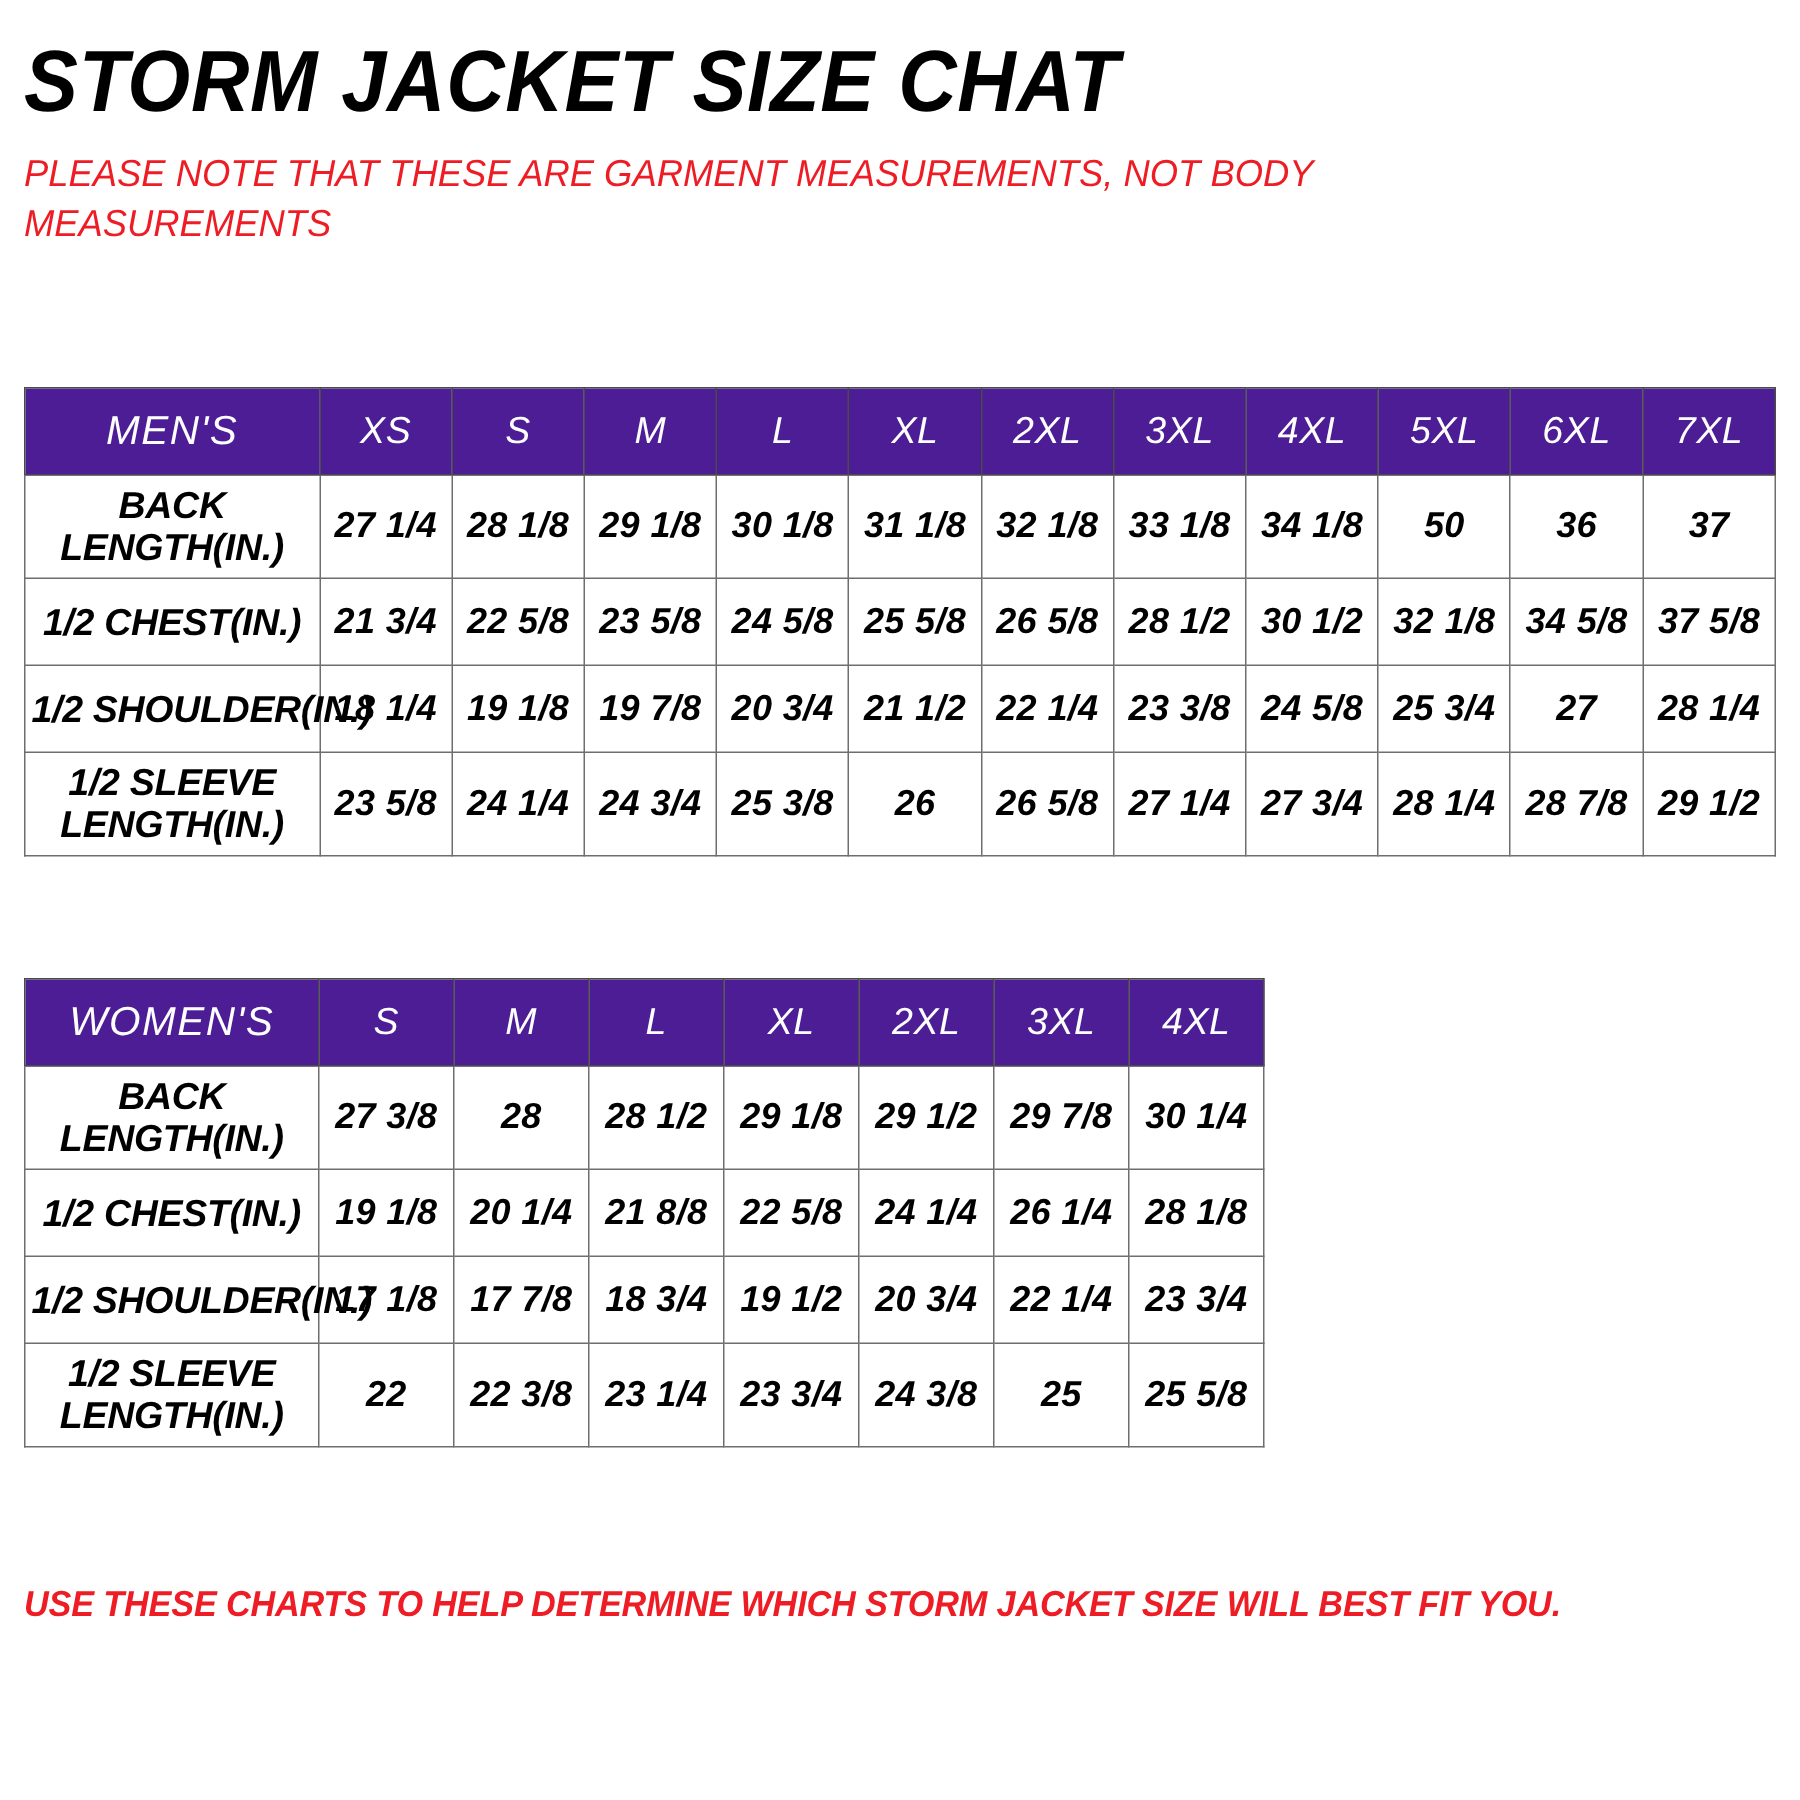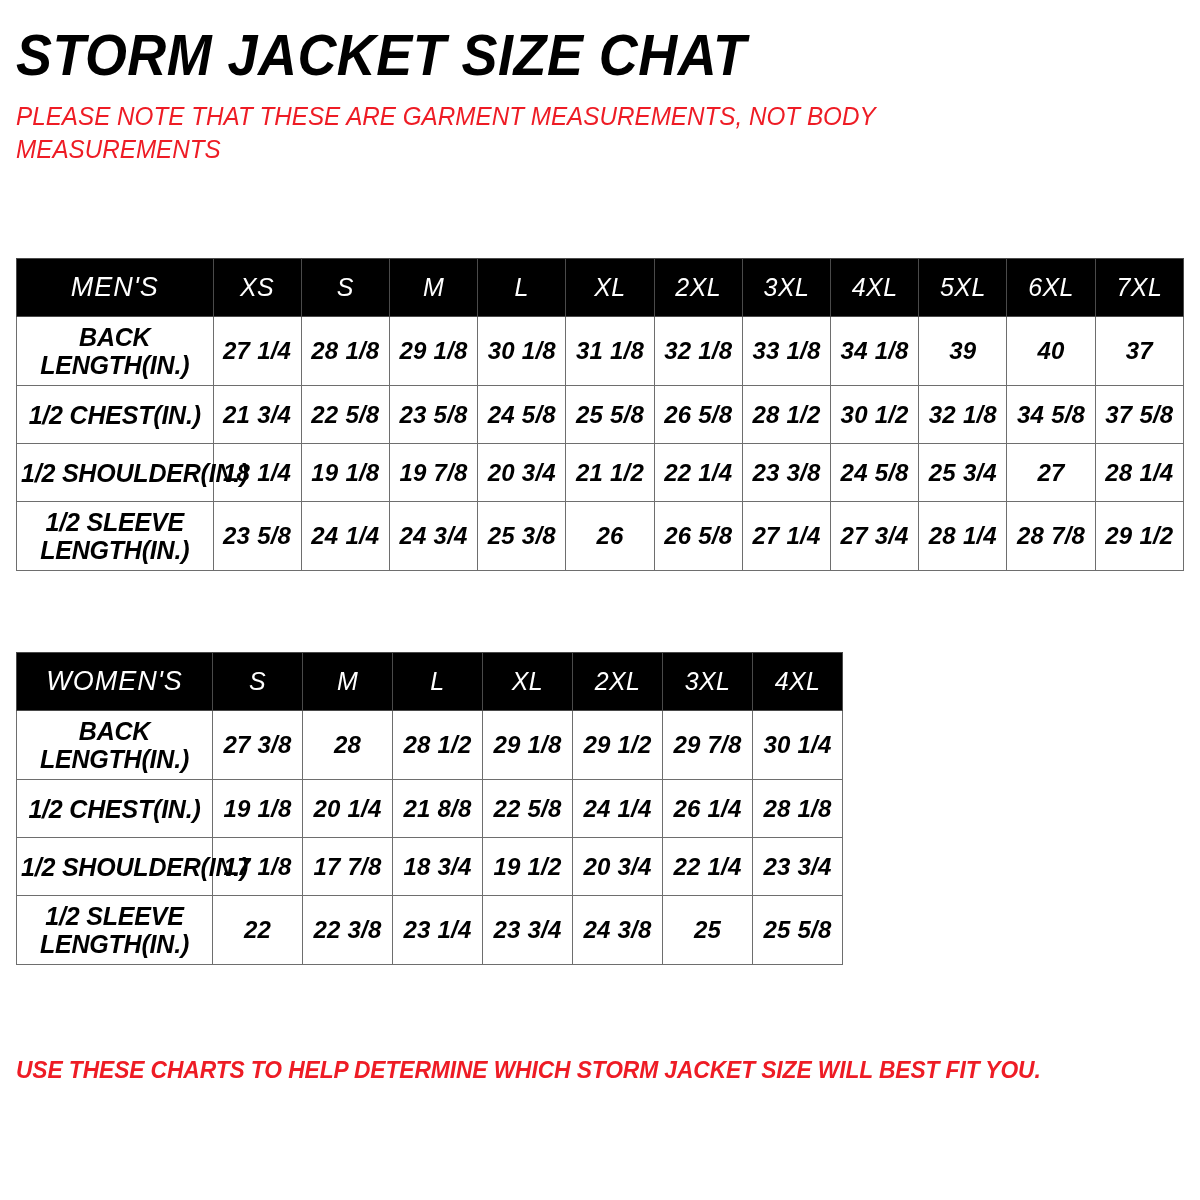--- a/index.html
+++ b/index.html
@@ -75,21 +75,21 @@
   table.size-table th {
     border: 1px solid #6e6e6e;
     text-align: center;
     vertical-align: middle;
     font-weight: 700;
     color: #000000;
     padding: 0;
   }
 
   table.size-table thead th {
-    background: #000000;
+    background: #4c1d95;
     color: #ffffff;
     border-color: #4a4a4a;
     font-size: 25px;
     height: 57px;
     font-weight: 400;
     letter-spacing: 0.4px;
   }
   table.size-table thead th.rowhead-cell {
     font-size: 27px;
     font-weight: 400;
@@ -174,22 +174,22 @@
         <tr class="tall">
           <td class="rowhead-cell"><span>BACK</span><br><span>LENGTH(IN.)</span></td>
           <td><span class="val">27<span class="frac">1/4</span></span></td>
           <td><span class="val">28<span class="frac">1/8</span></span></td>
           <td><span class="val">29<span class="frac">1/8</span></span></td>
           <td><span class="val">30<span class="frac">1/8</span></span></td>
           <td><span class="val">31<span class="frac">1/8</span></span></td>
           <td><span class="val">32<span class="frac">1/8</span></span></td>
           <td><span class="val">33<span class="frac">1/8</span></span></td>
           <td><span class="val">34<span class="frac">1/8</span></span></td>
-          <td><span class="val">39</span></td>
-          <td><span class="val">40</span></td>
+          <td><span class="val">50</span></td>
+          <td><span class="val">36</span></td>
           <td><span class="val">37</span></td>
         </tr>
         <tr>
           <td class="rowhead-cell"><span>1/2 CHEST(IN.)</span></td>
           <td><span class="val">21<span class="frac">3/4</span></span></td>
           <td><span class="val">22<span class="frac">5/8</span></span></td>
           <td><span class="val">23<span class="frac">5/8</span></span></td>
           <td><span class="val">24<span class="frac">5/8</span></span></td>
           <td><span class="val">25<span class="frac">5/8</span></span></td>
           <td><span class="val">26<span class="frac">5/8</span></span></td>

